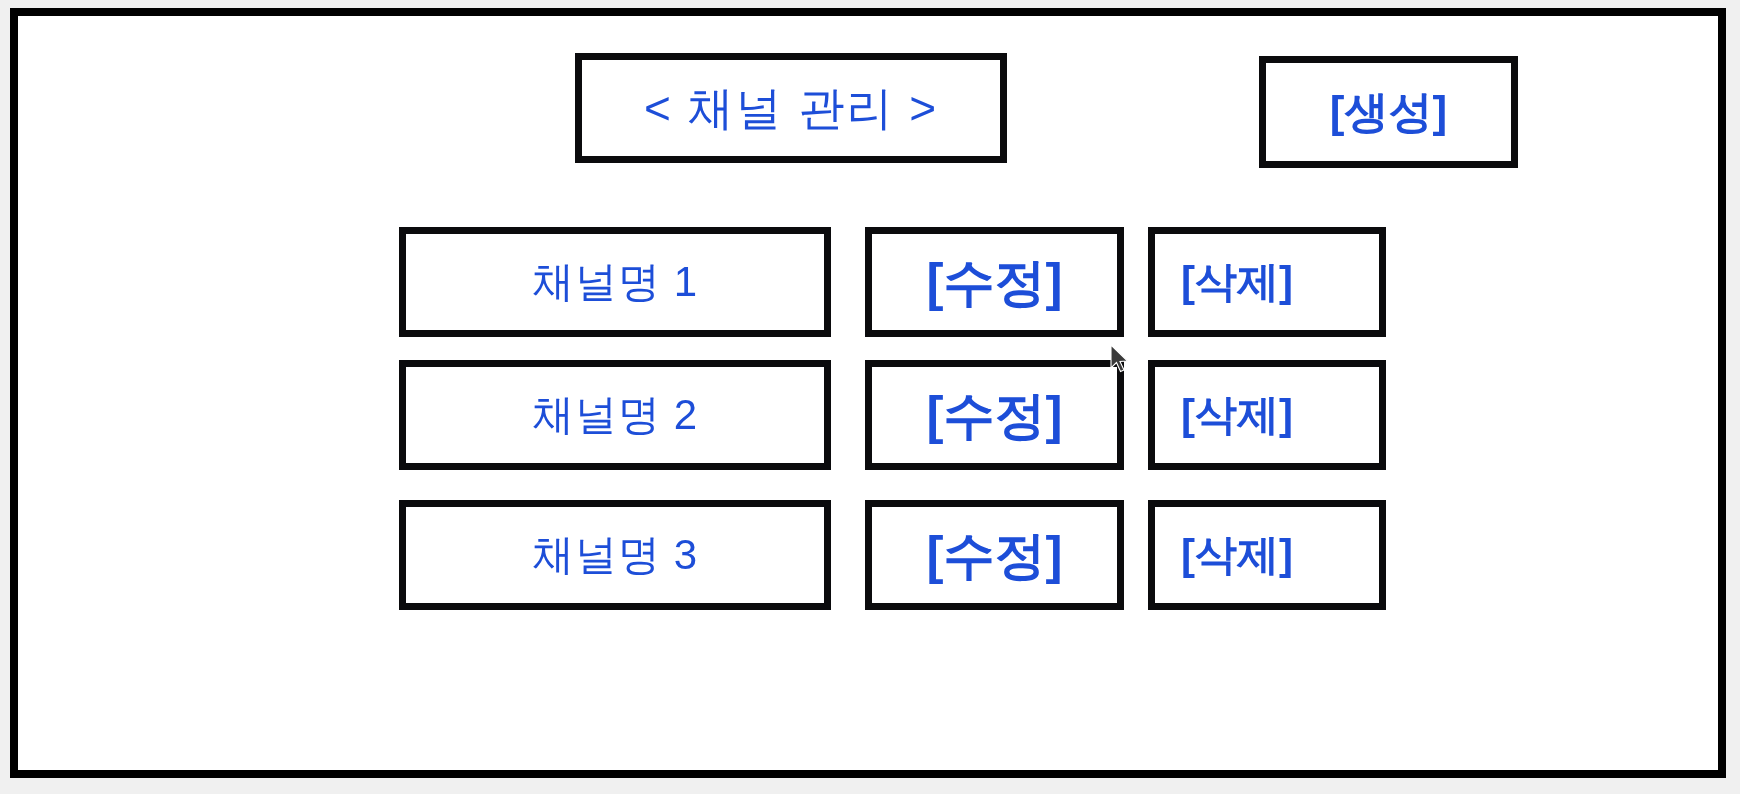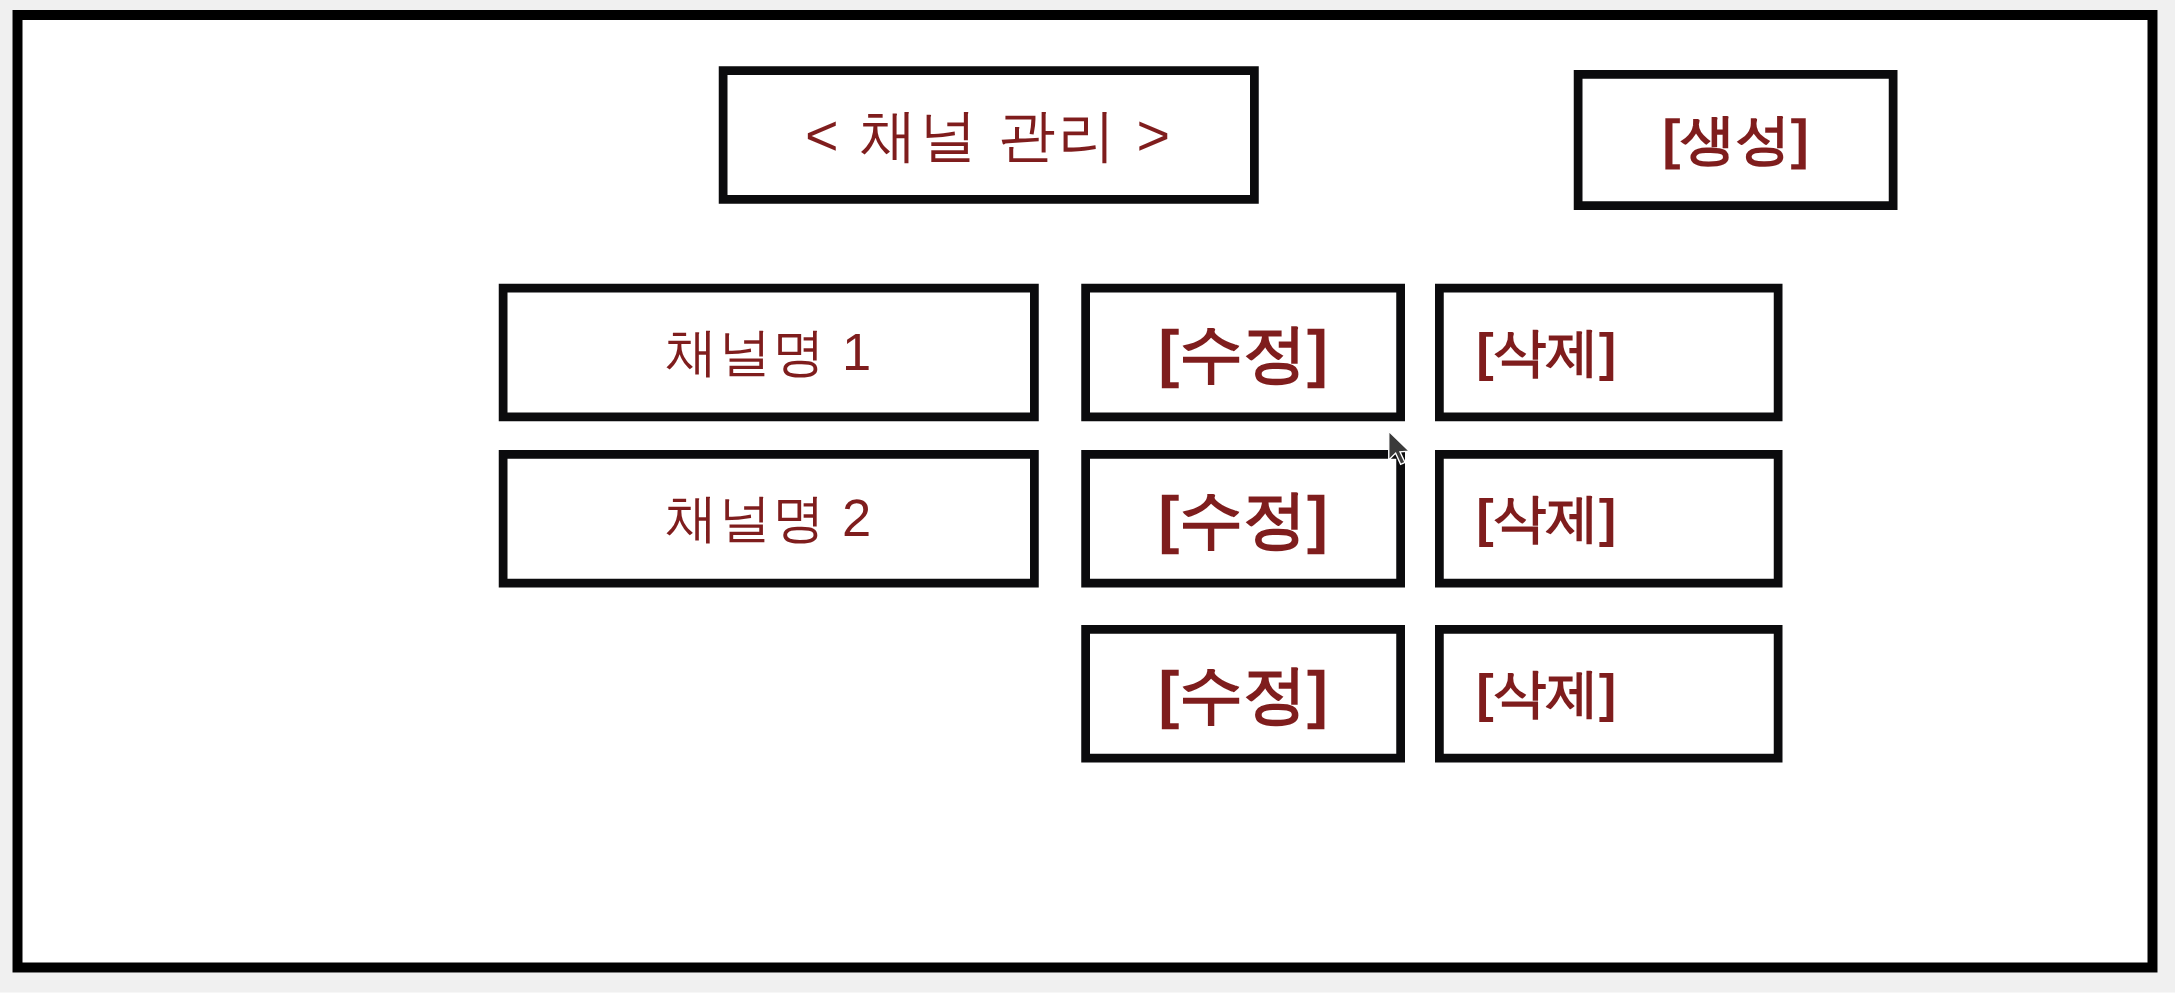--- a/index.html
+++ b/index.html
@@ -30,21 +30,21 @@
 
   
   .wf-box {
     position: absolute;
     box-sizing: border-box;
     background: #ffffff;
     border: 7px solid #0b0b0d;
     display: flex;
     align-items: center;
     justify-content: center;
-    color: #7f1d1d;
+    color: #1d4ed8;
     white-space: nowrap;
     line-height: 1;
   }
 
   
   #title-box {
     left: 557px;
     top: 37px;
     width: 432px;
     height: 110px;
@@ -89,21 +89,21 @@
     top: 0;
     width: 259px;
     height: 110px;
     font-size: 51px;
     font-weight: 700;
   }
 
   .delete-button {
     left: 1130px;
     top: 0;
-    width: 278px;
+    width: 238px;
     height: 110px;
     font-size: 42px;
     font-weight: 700;
     justify-content: flex-start;
     padding-left: 26px;
   }
 
   
   #mouse-cursor {
     position: absolute;
@@ -129,20 +129,21 @@
     <div class="wf-box delete-button">[삭제]</div>
   </div>
 
   <div class="channel-row" id="row-1">
     <div class="wf-box channel-name-box">채널명 2</div>
     <div class="wf-box edit-button">[수정]</div>
     <div class="wf-box delete-button">[삭제]</div>
   </div>
 
   <div class="channel-row" id="row-2">
+    <div class="wf-box channel-name-box">채널명 3</div>
     <div class="wf-box edit-button">[수정]</div>
     <div class="wf-box delete-button">[삭제]</div>
   </div>
 
   <div id="mouse-cursor">
     <svg width="22" height="32" viewBox="0 0 22 32" xmlns="http://www.w3.org/2000/svg">
       <path d="M1 1 L1 24 L6.5 18.5 L10.5 27.5 L14 26 L10 17.5 L17.5 17 Z" fill="#3a3a3a" stroke="#ffffff" stroke-width="1.1"></path>
     </svg>
   </div>
 

